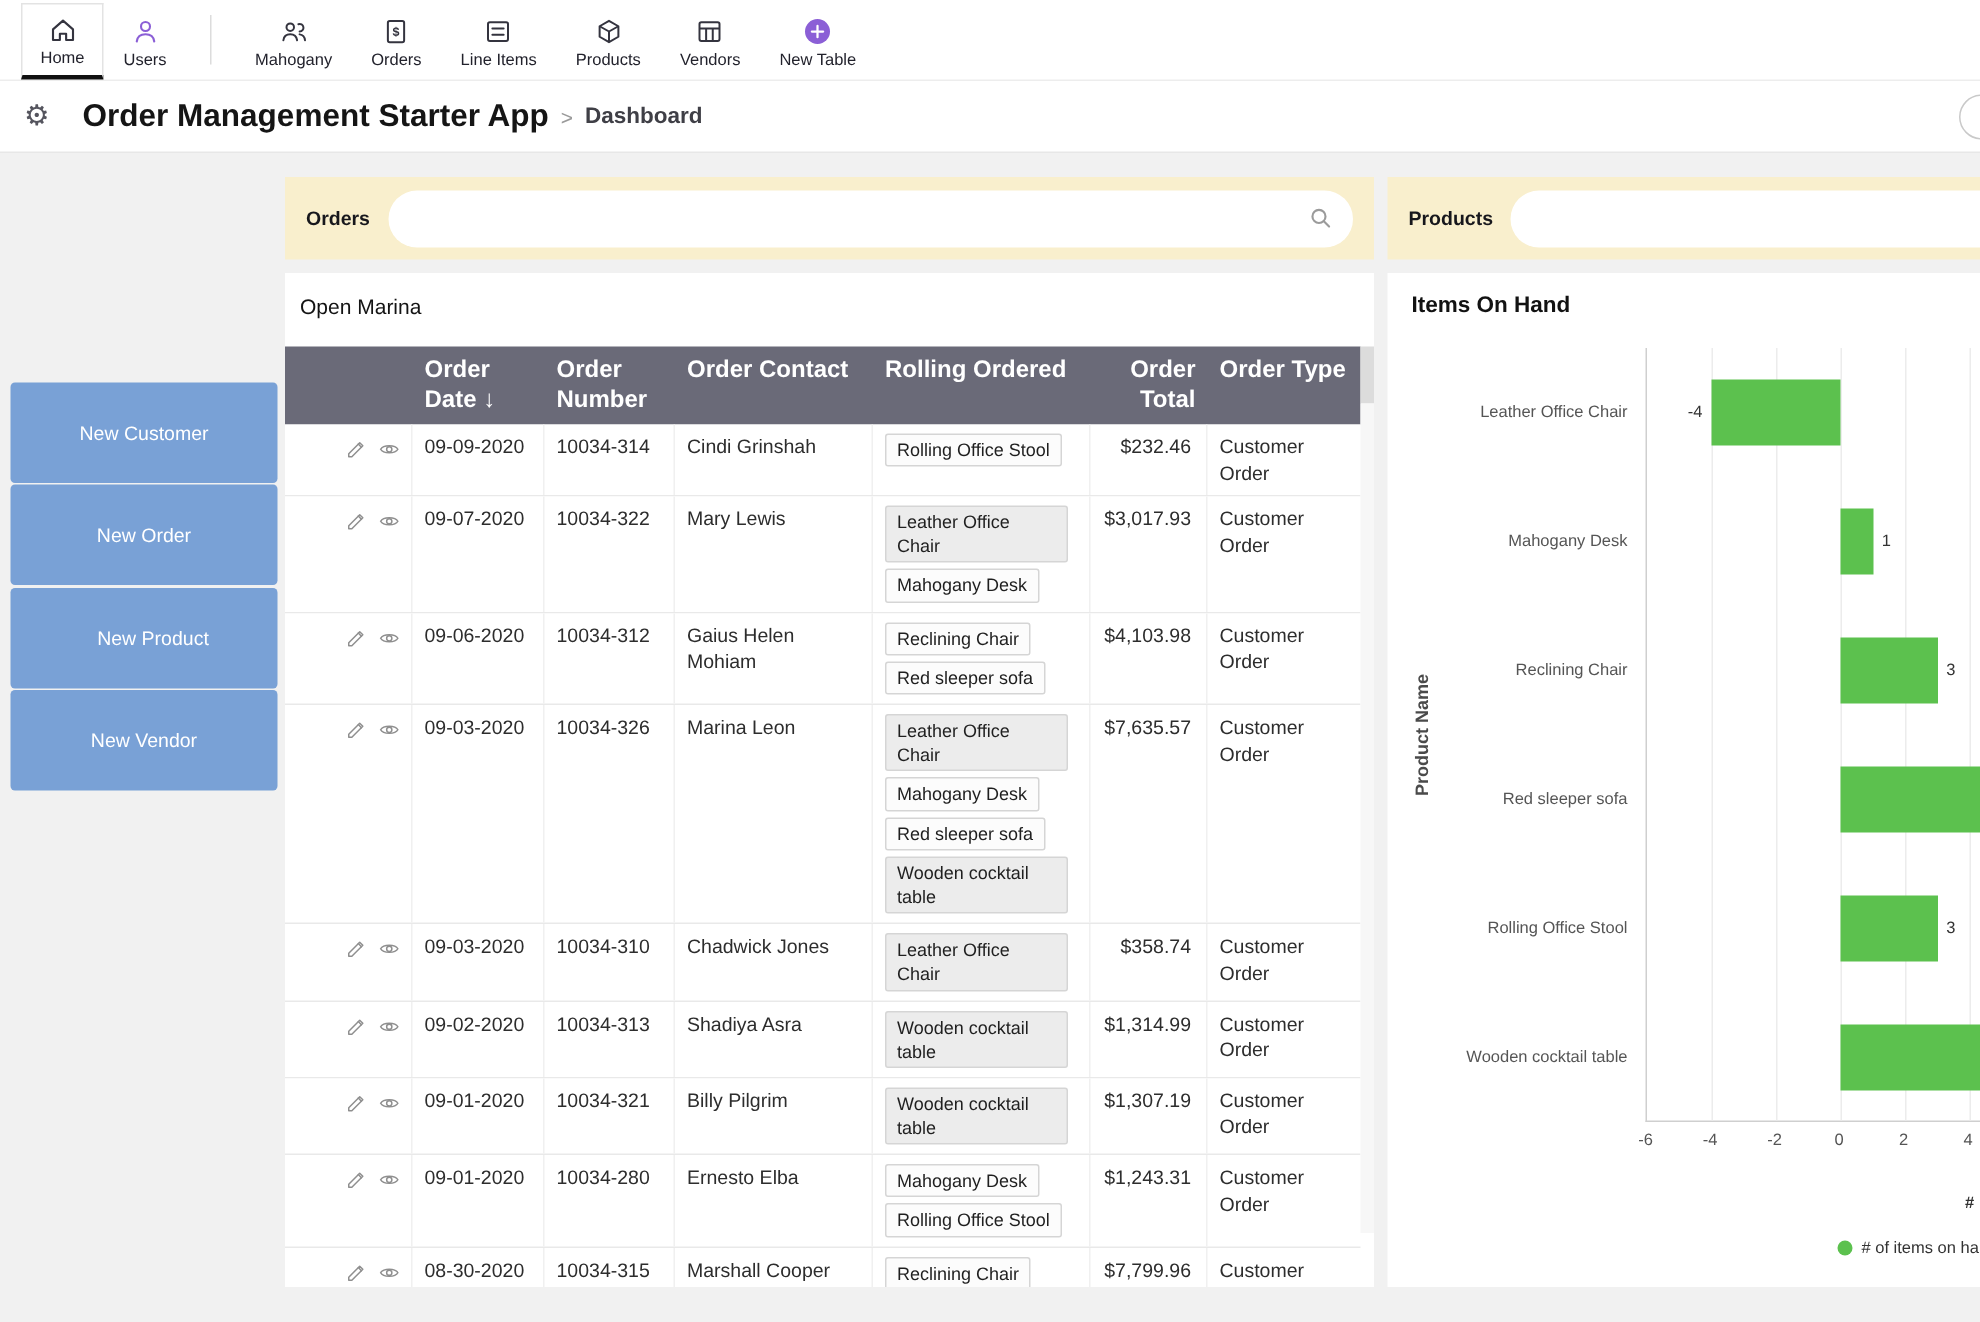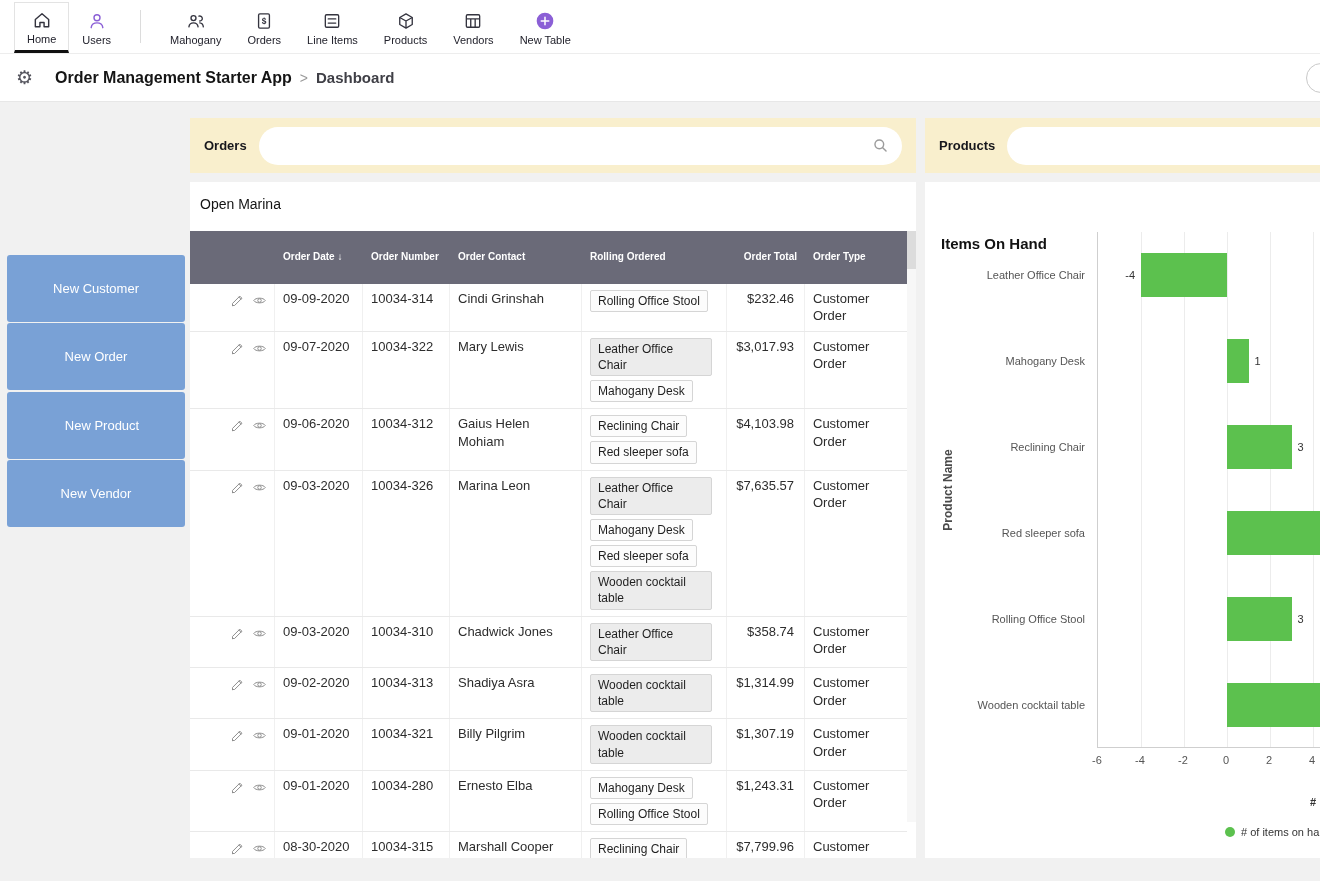--- a/index.html
+++ b/index.html
@@ -16,21 +16,21 @@
   .tab .ticon svg { width:20px; height:20px; }
   .tab .tlabel { font-size:11px; color:#22222c; white-space:nowrap; }
   .tab.active { border-color:#e3e3e3; border-bottom:3px solid #101010; background:#fff; }
   .tab.users .ticon { color:#8B5FD6; }
   .nav-sep { width:1px; background:#dcdcdc; margin:10px 16px; }
 
   
   .crumbbar { position:absolute; left:0; top:54px; width:1320px; height:48px; background:#fff;
               border-bottom:1px solid #e7e7e7; display:flex; align-items:center; padding:0 16px; }
   .gear { font-size:19px; color:#55555e; margin-right:22px; cursor:pointer; line-height:1; }
-  .apptitle { font-size:16px; font-weight:700; color:#151515; white-space:nowrap; }
+  .apptitle { font-size:21px; font-weight:700; color:#151515; white-space:nowrap; }
   .crumb-sep { margin:0 8px; color:#9a9a9a; font-size:14px; }
   .pagename { font-size:15px; font-weight:700; color:#3f3f46; }
   .edge-circle { position:absolute; right:-16px; top:9px; width:30px; height:30px;
                  border-radius:50%; border:1px solid #c9c9c9; background:#fff; }
 
   
   .searchpanel { position:absolute; top:118px; height:55px; background:#F9EFCD;
                  display:flex; align-items:center; padding:0 14px; gap:12px; }
   .searchpanel.orders { left:190px; width:726px; }
   .searchpanel.products { left:925px; width:460px; }
@@ -51,40 +51,40 @@
           border-radius:3px; cursor:pointer; font-family:inherit; }
   .qbtn1 { top:255px; } .qbtn2 { top:323px; } .qbtn3 { top:392px;padding-left:12px; } .qbtn4 { top:460px; }
 
   
   .orderscard { position:absolute; left:190px; top:182px; width:726px; height:676px;
                 background:#fff; overflow:hidden; }
   .card-title { position:absolute; left:10px; top:14px; font-size:14px; color:#141414; }
   .tablewrap { position:absolute; left:0; top:49px; width:717px; }
   .thead, .trow { display:grid; grid-template-columns:85px 88px 87px 132px 145px 78px 102px; }
   .thead { background:#6A6A78; min-height:38px; }
-  .th { color:#fff; font-size:10px; font-weight:700; padding:20px 8px; line-height:1.25; }
+  .th { color:#fff; font-size:16px; font-weight:700; padding:6px 8px; line-height:1.25; }
   .th-total { text-align:right; }
   .trow { border-bottom:1px solid #e9e9e9; background:#fff; }
   .td { font-size:13px; color:#2d2d2d; padding:6px 8px; border-right:1px solid #f0f0f0; line-height:1.35; }
   .td:last-child { border-right:none; }
   .td-icons { display:flex; gap:7px; padding-left:40px; padding-top:9px; align-items:flex-start; }
   .rowicon { width:15px; height:15px; color:#8f8f8f; cursor:pointer; display:inline-flex; }
   .rowicon svg { width:15px; height:15px; }
   .td-products { display:flex; flex-direction:column; gap:4px; align-items:flex-start; }
   .chip { border:1px solid #d5d5d5; background:#fcfcfc; border-radius:2px; padding:2px 7px;
           font-size:12px; color:#1f1f1f; max-width:122px; line-height:1.35; }
   .chip-tall { background:#ececec; }
   .td-total { text-align:right; padding-right:10px; }
   .scroll-corner { position:absolute; left:717px; top:49px; width:9px; height:38px; background:#dcdcdc; }
   .scroll-track { position:absolute; left:717px; top:87px; width:9px; height:553px; background:#f7f7f7; }
 
   
   .chartcard { position:absolute; left:925px; top:182px; width:460px; height:676px;
                background:#fff; overflow:hidden; }
-  .chart-title { position:absolute; left:16px; top:13px; font-size:15px; font-weight:700; color:#121212;margin-top:40px; }
+  .chart-title { position:absolute; left:16px; top:13px; font-size:15px; font-weight:700; color:#121212; }
   .chart-area { position:absolute; left:0; top:42px; width:460px; height:630px; }
   .ylabel { position:absolute; left:-52px; top:258px; width:150px; height:16px; line-height:16px;
             text-align:center; transform:rotate(-90deg); font-size:12px; font-weight:600; color:#4a4a4a; }
   .cats { position:absolute; left:0; top:8px; width:160px; height:516px; }
   .ycat { position:absolute; left:0; width:160px; height:86px; display:flex; align-items:center;
           justify-content:flex-end; font-size:11px; color:#555; padding-right:0; }
   .plot { position:absolute; left:172px; top:8px; width:287px; height:516px;
           border-left:1px solid #cfcfcf; border-bottom:1px solid #cfcfcf; }
   .gridline { position:absolute; top:0; bottom:0; width:1px; background:#ececec; }
   .bar { position:absolute; height:44px; background:#5CC14E; }

